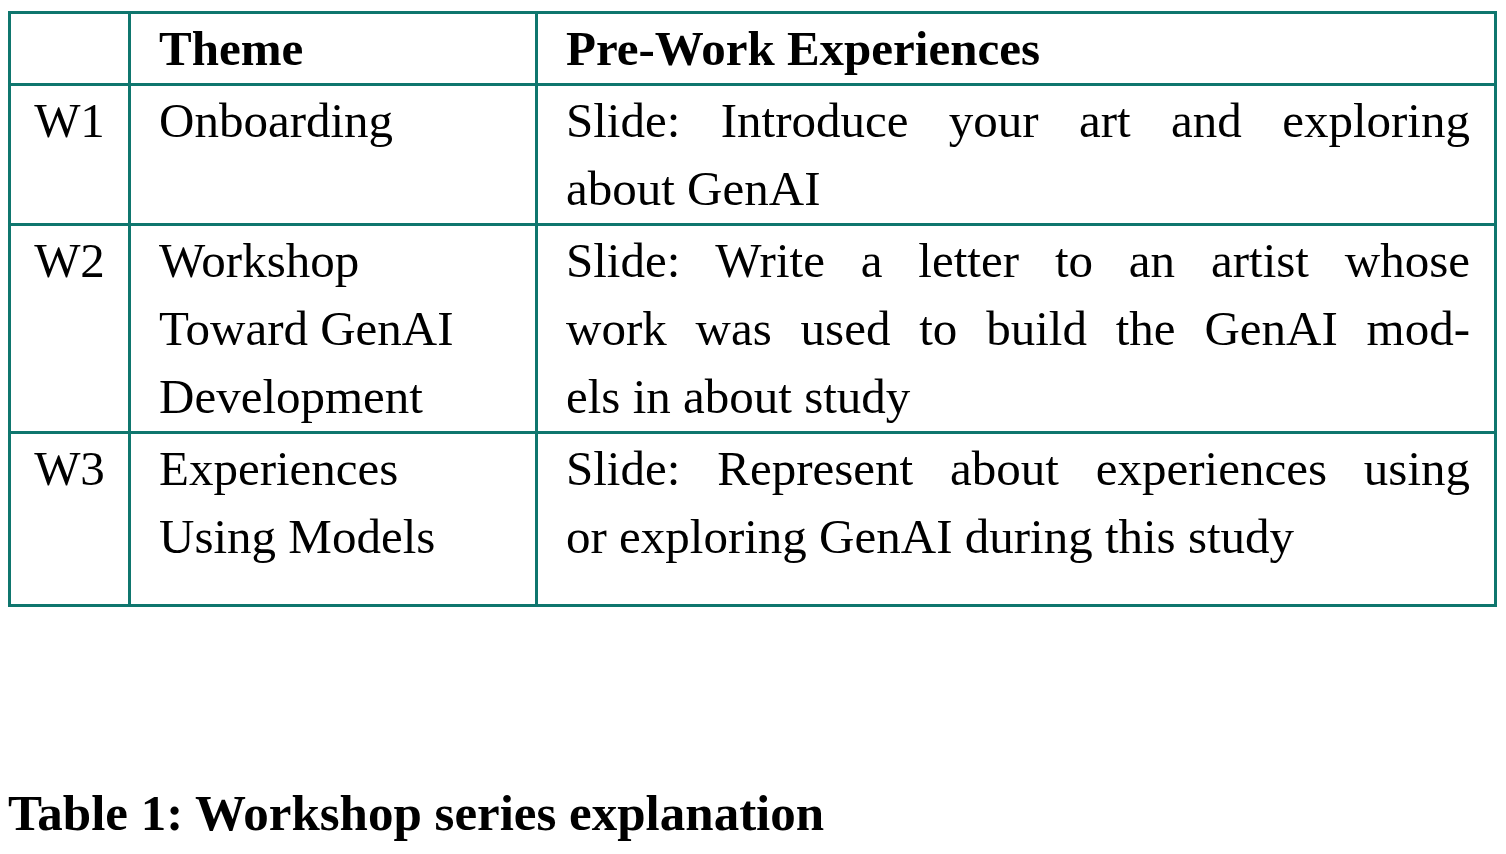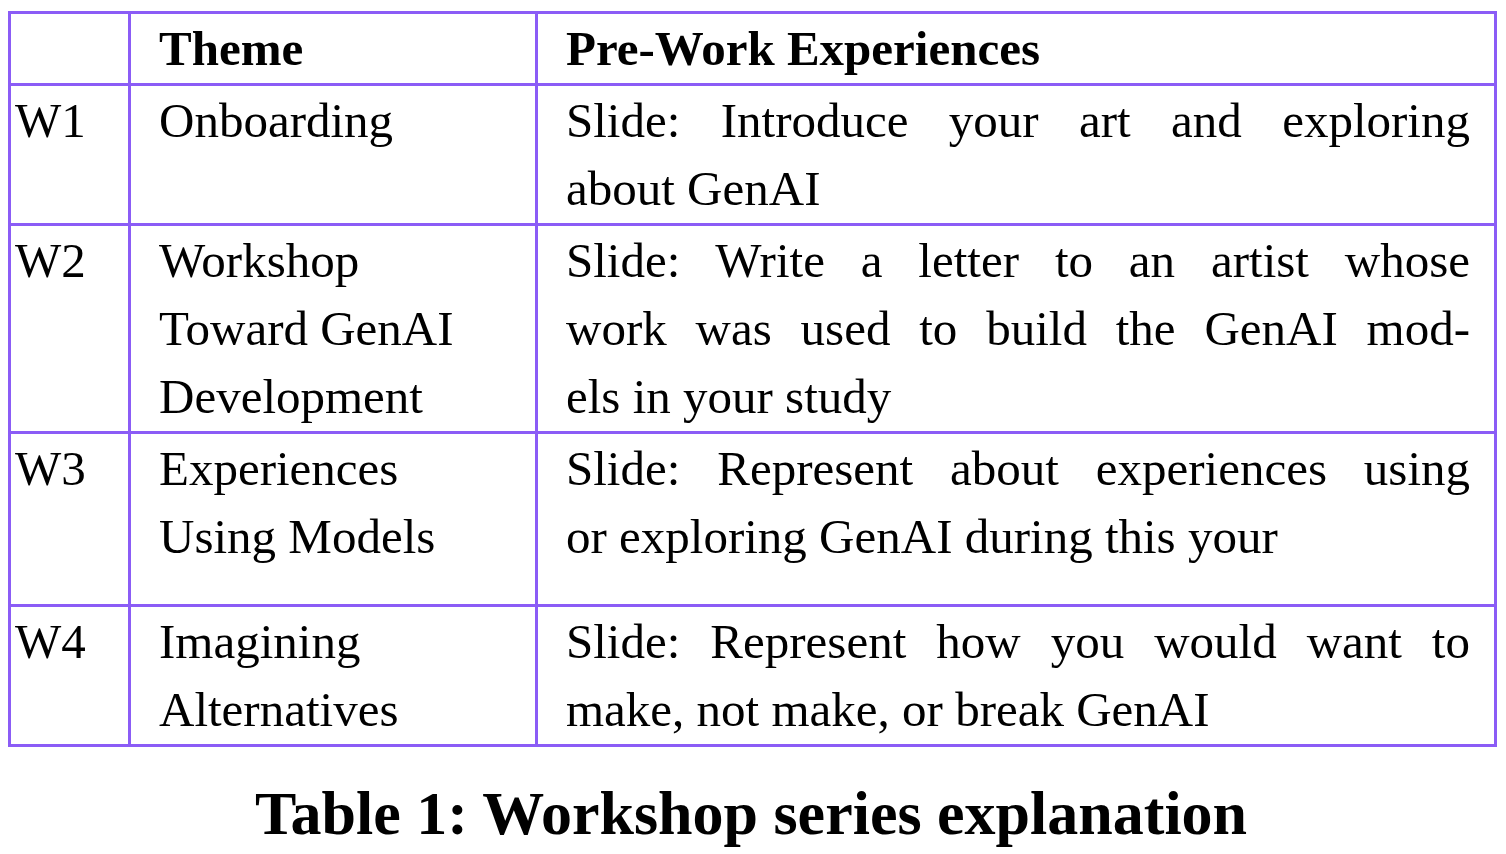--- a/index.html
+++ b/index.html
@@ -20,56 +20,57 @@
     position: absolute;
     left: 8px;
     top: 11px;
     border-collapse: collapse;
     table-layout: fixed;
   }
   col.c1 { width: 120px; }
   col.c2 { width: 407px; }
   col.c3 { width: 959px; }
   .cell {
-    border: 3px solid #8b5cf6;
+    border: 3px solid #0f766e;
     vertical-align: top;
     font-size: 49px;
     line-height: 68px;
     font-weight: normal;
     overflow: hidden;
   }
   tr.r-head  { height: 70px; }
   tr.r-w1    { height: 138px; }
   tr.r-w2    { height: 204px; }
   tr.r-w3    { height: 173px; }
   tr.r-w4    { height: 134px; }
   tr.r-w5    { height: 76px; }
   .lbl {
+    text-align: center;
     padding: 1px 4px 0 4px;
     margin-top: 24px;
   }
   .txt {
     text-align: left;
     padding: 1px 24px 0 28px;
   }
   th.cell {
     font-weight: bold;
   }
   .line { }
   .just {
     text-align: justify;
     text-align-last: justify;
   }
   .caption {
     position: absolute;
     left: 8px;
     top: 784px;
     width: 1486px;
-    text-align: center;
-    font-size: 62px;
+    text-align: left;
+    font-size: 51px;
     line-height: 58px;
     font-weight: bold;
   }
 </style>
 </head>
 <body>
 
 <div class="page">
 
   <table class="wtable">
@@ -100,47 +101,36 @@
     <tr class="r-w2">
       <td class="cell lbl">W2</td>
       <td class="cell txt">
         <div class="line">Workshop</div>
         <div class="line">Toward GenAI</div>
         <div class="line">Development</div>
       </td>
       <td class="cell txt">
         <div class="line just">Slide: Write a letter to an artist whose</div>
         <div class="line just">work was used to build the GenAI mod-</div>
-        <div class="line">els in your study</div>
+        <div class="line">els in about study</div>
       </td>
     </tr>
 
     <tr class="r-w3">
       <td class="cell lbl">W3</td>
       <td class="cell txt">
         <div class="line">Experiences</div>
         <div class="line">Using Models</div>
       </td>
       <td class="cell txt">
         <div class="line just">Slide: Represent about experiences using</div>
-        <div class="line">or exploring GenAI during this your</div>
+        <div class="line">or exploring GenAI during this study</div>
       </td>
     </tr>
 
-    <tr class="r-w4">
-      <td class="cell lbl">W4</td>
-      <td class="cell txt">
-        <div class="line">Imagining</div>
-        <div class="line">Alternatives</div>
-      </td>
-      <td class="cell txt">
-        <div class="line just">Slide: Represent how you would want to</div>
-        <div class="line">make, not make, or break GenAI</div>
-      </td>
-    </tr>
 
 
   </tbody>
     </table>
 
   <div class="caption">Table 1: Workshop series explanation</div>
 
 </div>
 
 </body></html>

